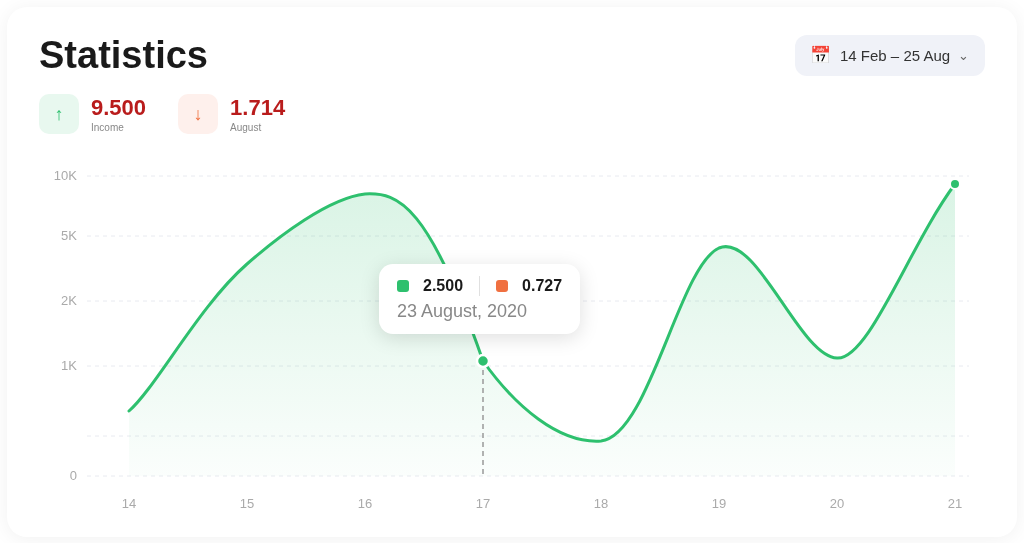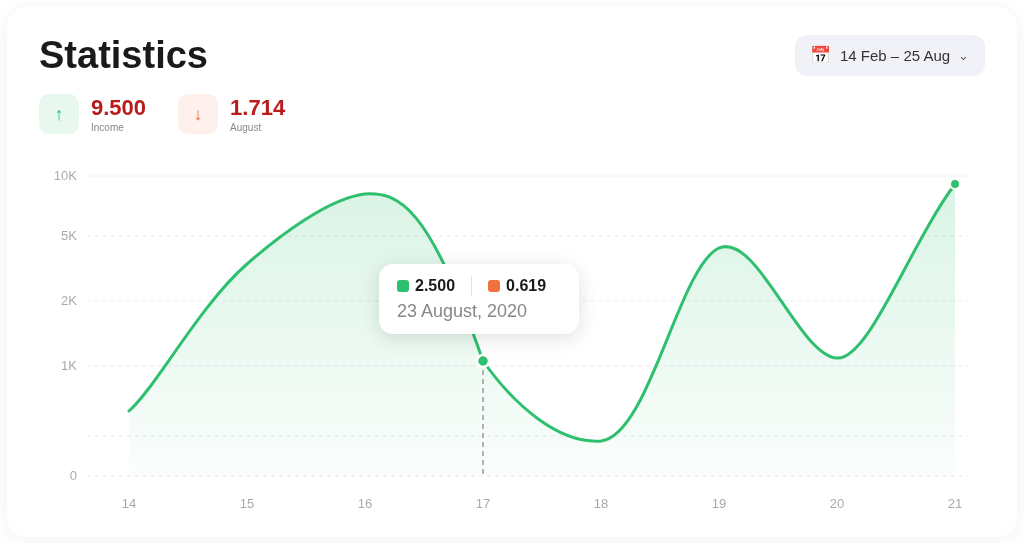--- a/index.html
+++ b/index.html
@@ -118,21 +118,21 @@
     }
     .tooltip-values {
       display: flex;
       align-items: center;
       gap: 16px;
       margin-bottom: 5px;
     }
     .tooltip-val-item {
       display: flex;
       align-items: center;
-      gap: 6px;
+      gap: 14px;
       font-size: 16px;
       font-weight: 700;
       color: #1a1a1a;
     }
     .tooltip-dot {
       width: 12px;
       height: 12px;
       border-radius: 3px;
     }
     .tooltip-dot.green { background: #2ec06e; }
@@ -229,19 +229,19 @@
     
     <div class="tooltip-box">
       <div class="tooltip-values">
         <div class="tooltip-val-item">
           <div class="tooltip-dot green"></div>
           <span>2.500</span>
         </div>
         <div class="tooltip-divider"></div>
         <div class="tooltip-val-item">
           <div class="tooltip-dot orange"></div>
-          <span>0.619</span>
+          <span>0.727</span>
         </div>
       </div>
       <div class="tooltip-date">23 August, 2020</div>
     </div>
   </div>
 </div>
 
 </body></html>

